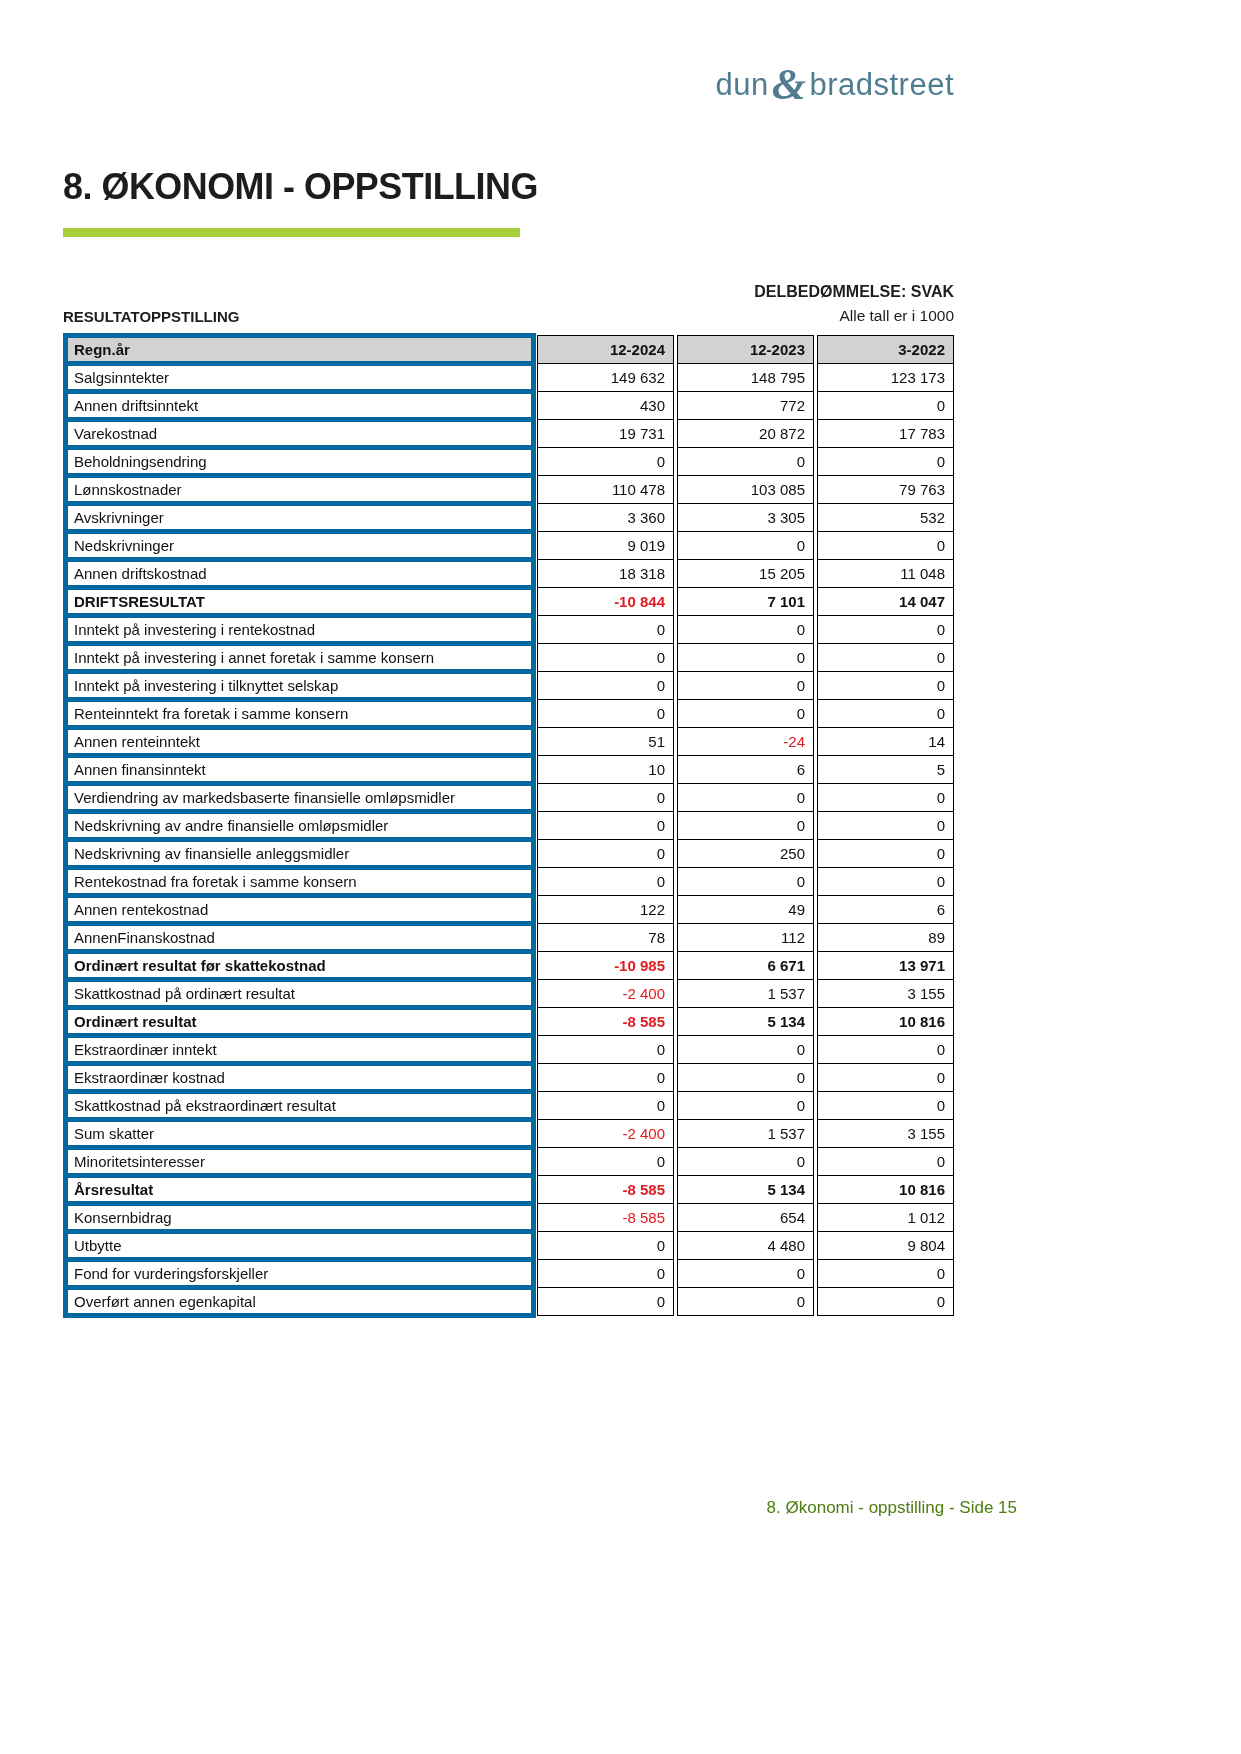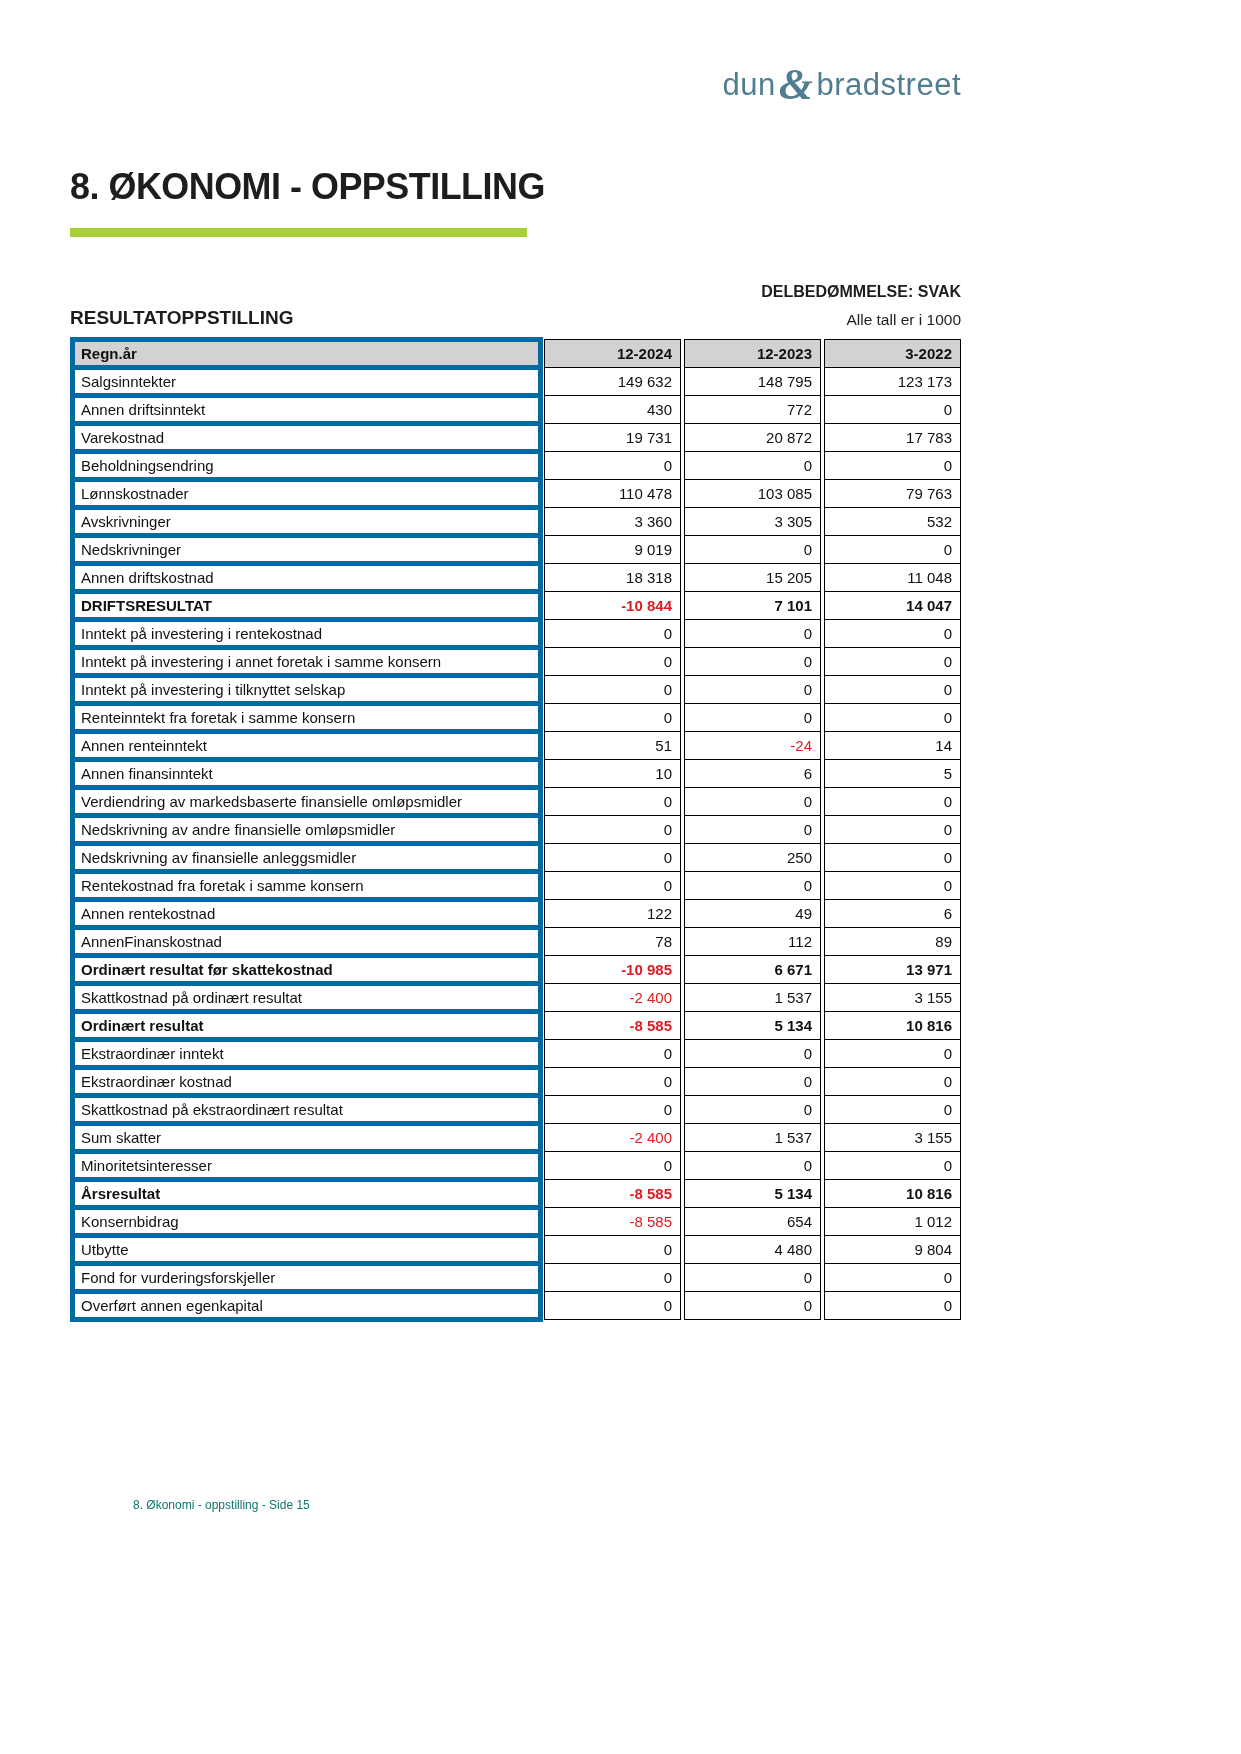--- a/index.html
+++ b/index.html
@@ -7,21 +7,20 @@
   body {
     width: 1241px; height: 1754px;
     font-family: "Liberation Sans", sans-serif;
     color: #1d1d1b;
   }
   .page {
     position: relative;
     width: 1227px; height: 1754px;
     background: #ffffff;
     overflow: hidden;
-    margin-left: 7px;
   }
   .content {
     position: absolute; left: 63px; top: 0; width: 891px;
   }
   .logo {
     margin-top: 62px;
     text-align: right;
     color: var(--logo-teal, #507d90);
     font-size: 31px;
     letter-spacing: 0.5px;
@@ -56,21 +55,21 @@
     text-align: right;
     font-weight: bold;
     font-size: 16px;
   }
   .table-head-row {
     margin-top: 6px;
     display: flex;
     justify-content: space-between;
     align-items: flex-end;
   }
-  .section-title { font-weight: bold; font-size: 19px; }
+  .section-title { font-weight: bold; font-size: 15px; }
   .units-note { font-size: 15.5px; }
   table.fin-table {
     margin-top: 8px;
     width: 100%;
     border-collapse: collapse;
     table-layout: fixed;
     font-size: 15px;
     color: #111;
   }
   col.gapcol { width: 4px; }
@@ -95,23 +94,23 @@
   }
   .fin-table thead .lbl, .fin-table thead .num {
     background: var(--header-gray, #d2d2d2);
     font-weight: bold;
   }
   .fin-table .gap { border: none; background: #ffffff; }
   .fin-table tr.bold .lbl, .fin-table tr.bold .num { font-weight: bold; }
   .fin-table .neg { color: var(--negative-red, #e01b22); }
   .footer {
     position: absolute; left: 63px; top: 1498px; width: 891px;
-    text-align: left;
-    font-size: 12px;
-    color: #0f766e;
+    text-align: right;
+    font-size: 17px;
+    color: #4d7c0f;
   }
 </style>
 </head>
 <body>
 
 <div class="page">
   <div class="content">
 
     <div class="logo">
       <span>dun</span><span class="amp">&amp;</span><span>bradstreet</span>

